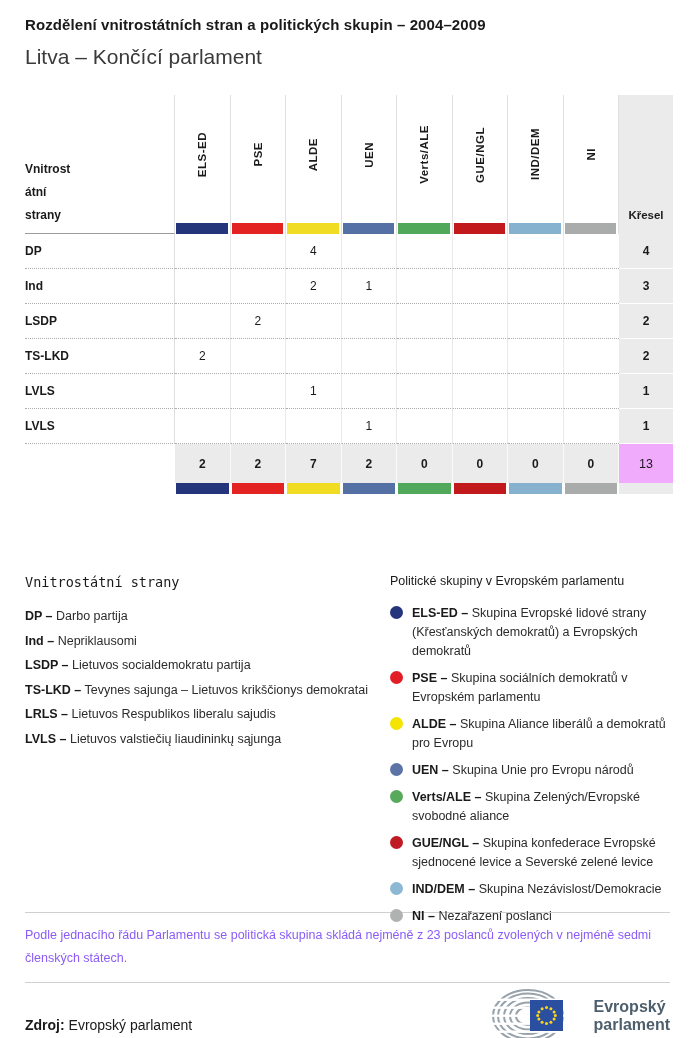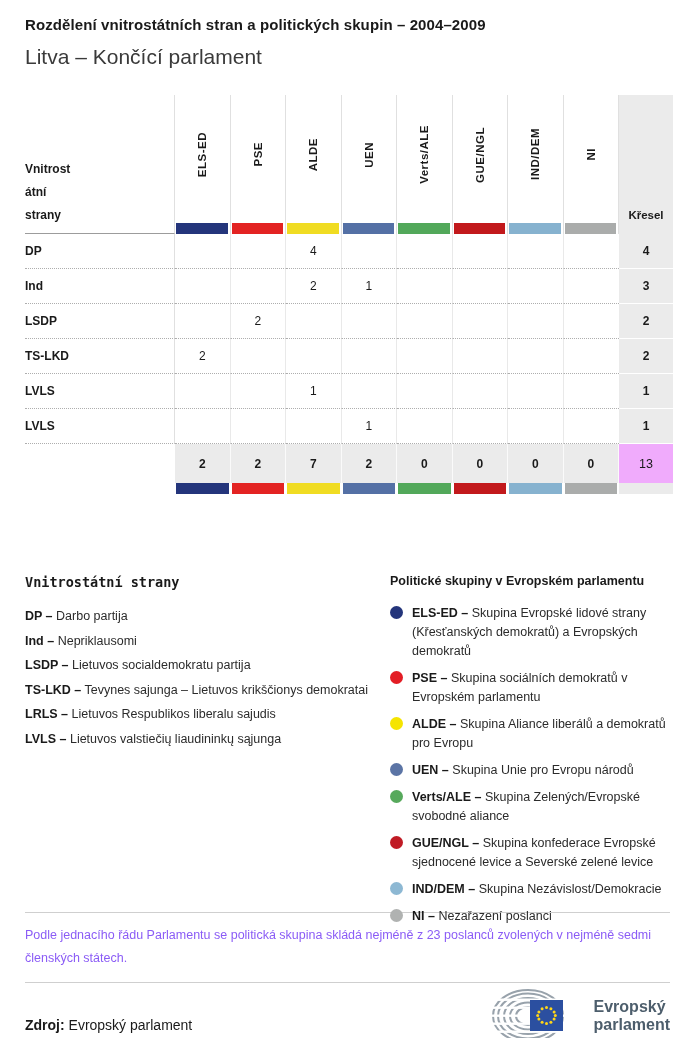--- a/index.html
+++ b/index.html
@@ -46,25 +46,25 @@
            font-weight:bold; font-size:12px; border-right:1px solid #fafafa; }
   .tseats { background:#f0abfc; display:flex; align-items:center; justify-content:center;
             font-weight:normal; font-size:12.5px; }
 
   .barsrow { height:11px; }
   .bcell > div { height:11px; margin:0 2px 0 1px; }
   .bseats { background:#ebebeb; }
 
   
   .legends { display:grid; grid-template-columns:365px 283px; margin-top:80px; height:338px; }
-  .lg-left-heading { font-family:"DejaVu Sans Mono", monospace; font-weight:bold; font-size:13.5px; }
+  .lg-left-heading { font-family:"DejaVu Sans Mono", monospace; font-weight:normal; font-size:13.5px; }
   .lg-left-items { margin-top:14px; }
   .lg-left-item { font-size:12.5px; line-height:24.5px; color:#2b2b2b; }
   .lg-abbr { font-weight:bold; color:#1a1a1a; }
-  .lg-right-heading { font-weight:bold; font-size:12.5px; }
+  .lg-right-heading { font-weight:normal; font-size:12.5px; }
   .lg-right-items { margin-top:16px; }
   .lg-right-item { position:relative; padding-left:22px; margin-bottom:8px;
                    font-size:12.5px; line-height:19px; color:#2b2b2b; }
   .dot { position:absolute; left:0; top:2px; width:13px; height:13px; border-radius:50%; }
 
   
   .rule { border:none; border-top:1px solid #cfcfcf; }
   .rule1 { margin-top:0; }
   .footnote { margin-top:11px; font-size:12.5px; line-height:23px; color:#8b5cf6; max-width:645px; }
   .rule2 { margin-top:12px; }

